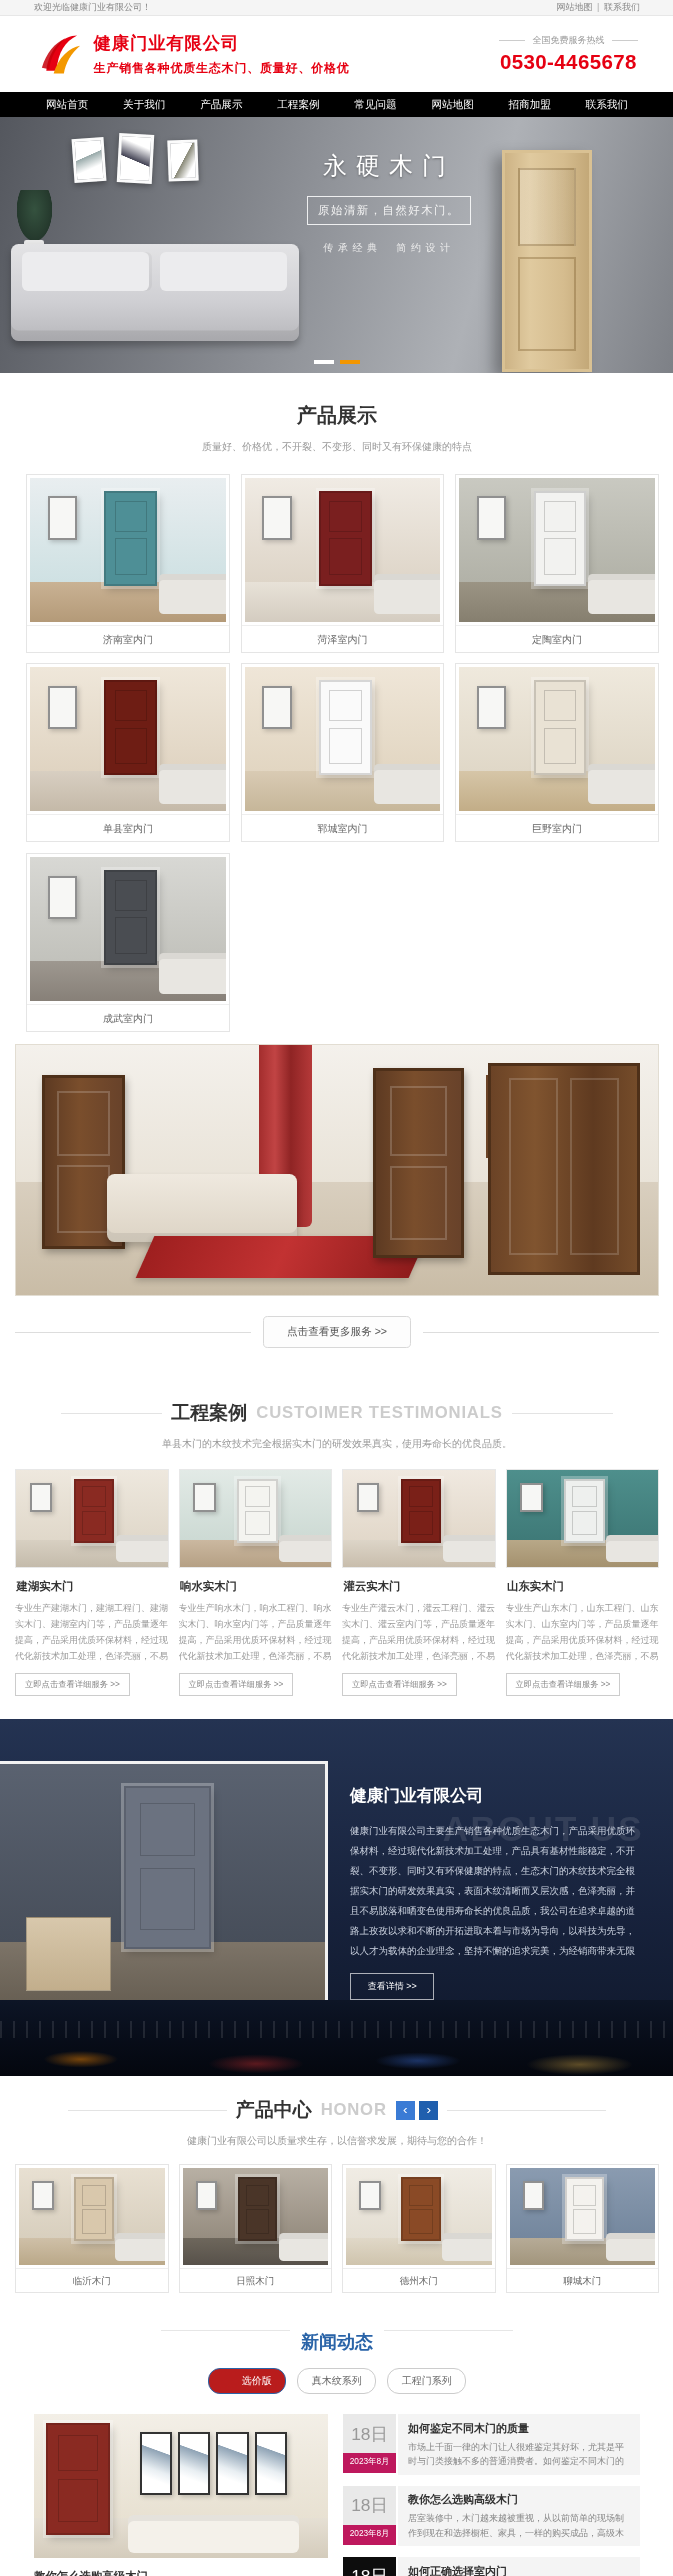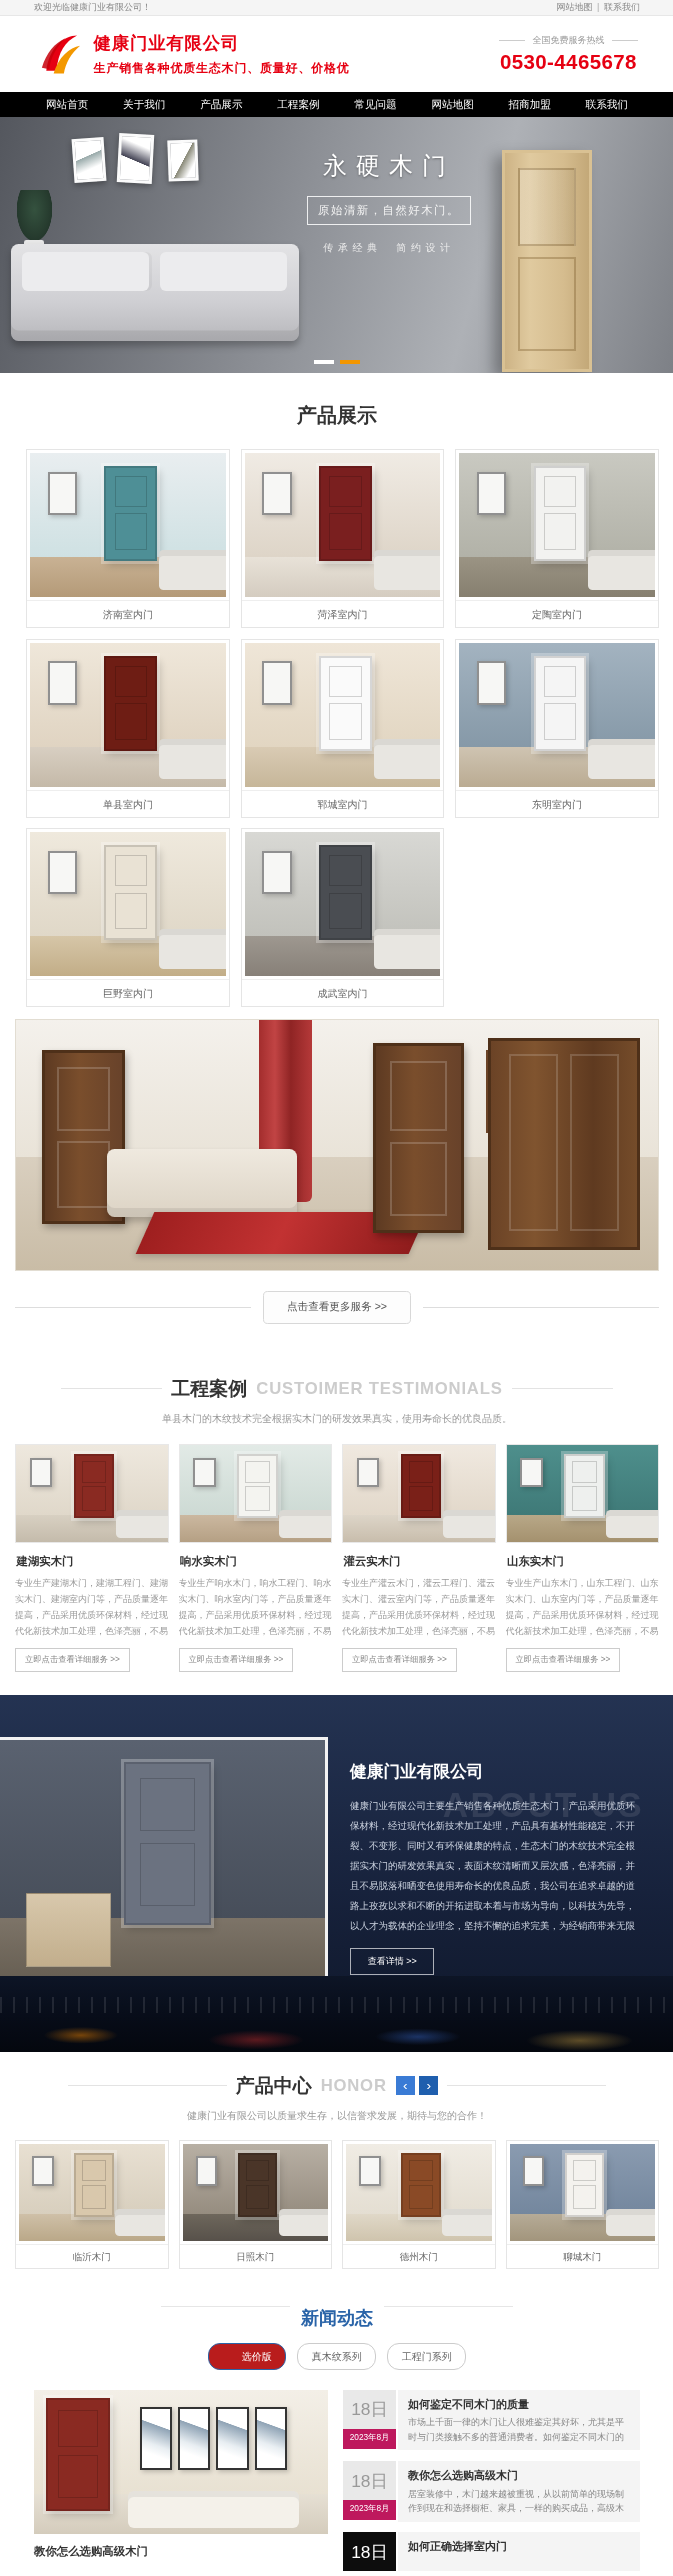--- a/index.html
+++ b/index.html
@@ -231,20 +231,21 @@
   </div>
   <div class="b-door"></div>
   <div class="b-dots">
     <span class="d1"></span>
     <span class="d2"></span>
   </div>
 </div>
 
 <div class="products">
   <h2 class="sec-title">产品展示</h2>
+  <div class="sec-sub">质量好、价格优，不开裂、不变形、同时又有环保健康的特点</div>
 
   <div class="grid3">
     <div class="card">
       <div class="scene v1">
           <div class="art"></div>
           <div class="door"></div>
           <div class="sofa"></div>
         </div>
       <div class="caption">济南室内门</div>
     </div>
@@ -272,28 +273,20 @@
         </div>
       <div class="caption">单县室内门</div>
     </div>
     <div class="card">
       <div class="scene v5">
           <div class="art"></div>
           <div class="door"></div>
           <div class="sofa"></div>
         </div>
       <div class="caption">郓城室内门</div>
-    </div>
-    <div class="card">
-      <div class="scene v7">
-          <div class="art"></div>
-          <div class="door"></div>
-          <div class="sofa"></div>
-        </div>
-      <div class="caption">东明室内门</div>
     </div>
     <div class="card">
       <div class="scene v8">
           <div class="art"></div>
           <div class="door"></div>
           <div class="sofa"></div>
         </div>
       <div class="caption">巨野室内门</div>
     </div>
     <div class="card">

